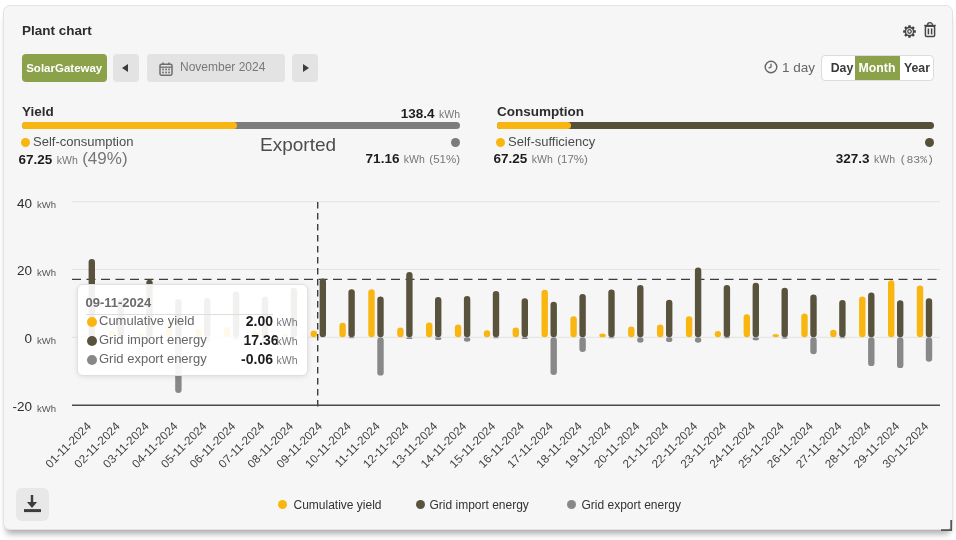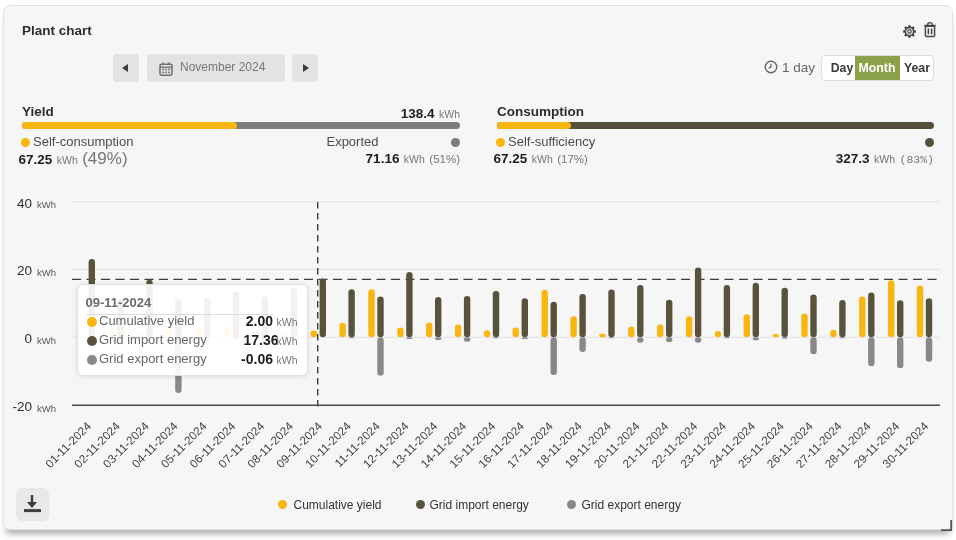--- a/index.html
+++ b/index.html
@@ -18,20 +18,21 @@
   <svg width="16" height="18" viewBox="0 0 16 18" style="position:absolute;left:918px;top:15px;">
       <g fill="none" stroke="#474747">
         <path d="M2.2 4.6 h11.6" stroke-width="1.6"></path>
         <path d="M5.5 4.2 a2.5 2.6 0 0 1 5 0" stroke-width="1.4"></path>
         <rect x="3.4" y="5.2" width="9.2" height="10.3" rx="1.2" stroke-width="1.5"></rect>
         <path d="M6.4 7.4 v6" stroke-width="1.5"></path>
         <path d="M9.6 7.4 v6" stroke-width="1.5"></path>
       </g>
     </svg>
 
+  <div class="abs" style="left:18px;top:48px;width:84.5px;height:28px;background:#8ca24a;border-radius:4px;color:#fff;font-weight:bold;font-size:11.5px;line-height:28px;text-align:center;">SolarGateway</div>
   <div class="abs" style="left:109px;top:48px;width:26px;height:28px;background:#e3e3e3;border-radius:4px;">
       <span style="position:absolute;left:9px;top:9.5px;width:0;height:0;border-top:4.5px solid transparent;border-bottom:4.5px solid transparent;border-right:6px solid #3c3c3c;"></span>
     </div>
   <div class="abs" style="left:143px;top:48px;width:138px;height:28px;background:#e3e3e3;border-radius:4px;">
       <svg width="14" height="14" viewBox="0 0 14 14" style="position:absolute;left:12px;top:8px;">
         <g fill="none" stroke="#6e6e6e">
           <rect x="1" y="2.2" width="12" height="11" rx="1.4" stroke-width="1.5"></rect>
           <path d="M4 0.6 V3 M10 0.6 V3" stroke-width="1.5"></path>
           <path d="M1 5.2 H13" stroke-width="1.3"></path>
         </g>
@@ -61,21 +62,21 @@
     <span style="position:absolute;left:78px;top:0;width:35px;height:24px;line-height:24px;text-align:center;color:#3a3a3a;">Year</span>
   </div>
 
   <div class="abs" style="left:18px;top:98px;font-size:13.5px;font-weight:bold;color:#2d2d2d;">Yield</div>
   <div class="abs" style="left:256px;top:98px;width:200px;text-align:right;"><span style="font-size:13.5px;font-weight:bold;color:#1d1d1d;">138.4</span> <span style="font-size:10.5px;color:#767676;">kWh</span></div>
   <div class="abs" style="left:18px;top:115.5px;width:438px;height:7px;border-radius:3.5px;background:#7c7c7c;">
       <span style="position:absolute;left:0;top:0;width:215px;height:7px;border-radius:3.5px;background:#f9b610;"></span>
     </div>
   <div class="abs" style="left:17px;top:131.5px;width:9px;height:9px;border-radius:50%;background:#f9b610;"></div>
   <div class="abs" style="left:29px;top:128px;font-size:13px;color:#4c4c4c;">Self-consumption</div>
-  <div class="abs" style="left:256px;top:128px;width:185px;text-align:center;font-size:13px;color:#4c4c4c;">Exported</div>
+  <div class="abs" style="left:256px;top:128px;width:185px;text-align:left;font-size:19px;color:#4c4c4c;">Exported</div>
   <div class="abs" style="left:447px;top:131.5px;width:9px;height:9px;border-radius:50%;background:#7c7c7c;"></div>
   <div class="abs" style="left:14.5px;top:142.5px;"><span style="font-size:13.5px;font-weight:bold;color:#1d1d1d;">67.25</span> <span style="font-size:10.5px;color:#767676;">kWh</span> <span style="font-size:17px;color:#767676;">(49%)</span></div>
   <div class="abs" style="left:256px;top:142.5px;width:200px;text-align:right;"><span style="font-size:13.5px;font-weight:bold;color:#1d1d1d;">71.16</span> <span style="font-size:10.5px;color:#767676;">kWh</span> <span style="font-size:11.5px;color:#767676;">(51%)</span></div>
 
   <div class="abs" style="left:493px;top:98px;font-size:13.5px;font-weight:bold;color:#2d2d2d;">Consumption</div>
   <div class="abs" style="left:493px;top:115.5px;width:437px;height:7px;border-radius:3.5px;background:#56503b;">
       <span style="position:absolute;left:0;top:0;width:74px;height:7px;border-radius:3.5px;background:#f9b610;"></span>
     </div>
   <div class="abs" style="left:492px;top:131.5px;width:9px;height:9px;border-radius:50%;background:#f9b610;"></div>
   <div class="abs" style="left:504px;top:128px;font-size:13px;color:#4c4c4c;">Self-sufficiency</div>

